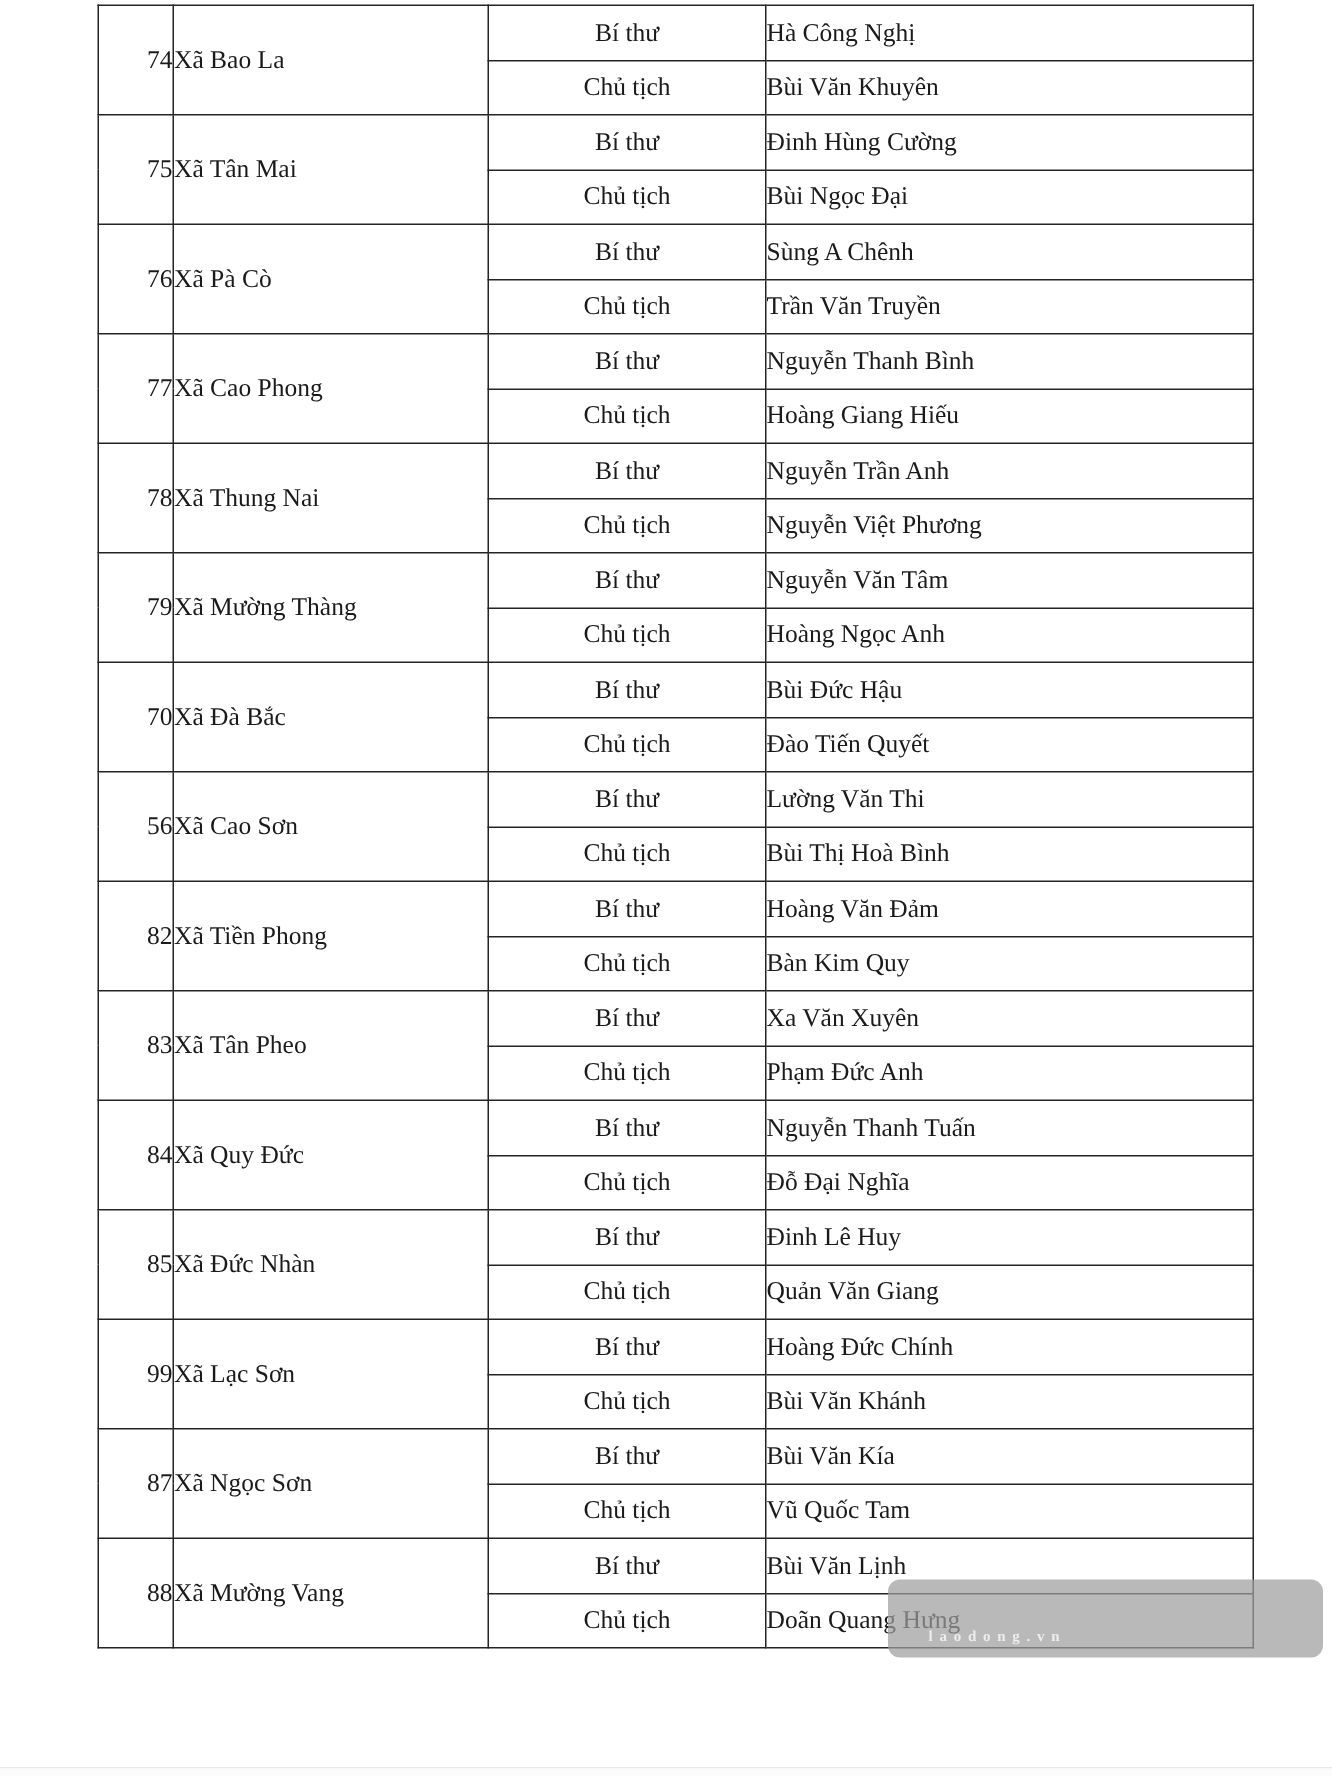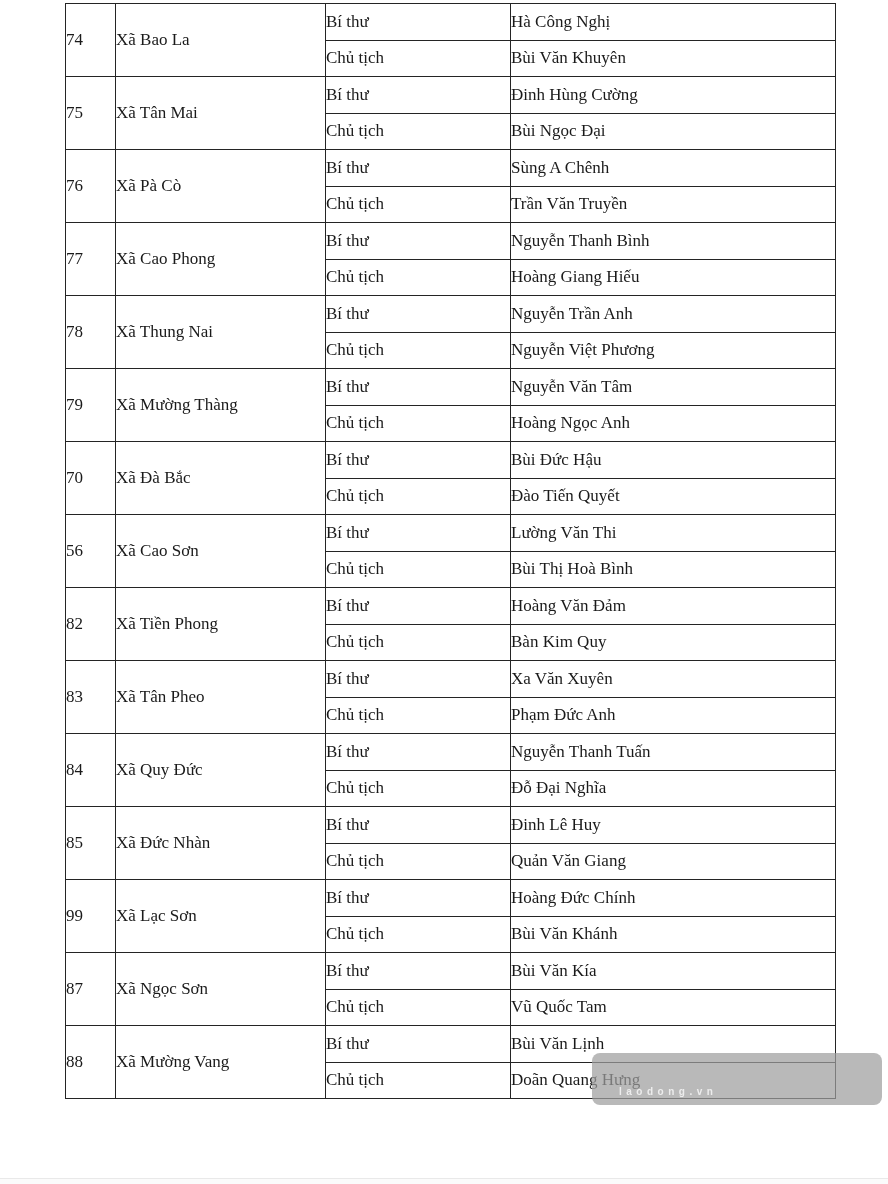--- a/index.html
+++ b/index.html
@@ -26,23 +26,23 @@
     color: #1a1a1a;
   }
   table.roster td {
     border: 1.6px solid #242424;
     vertical-align: middle;
     padding: 0;
     overflow: hidden;
     white-space: nowrap;
   }
   table.roster tr { height: 36.5px; }
-  td.c-no      { text-align: left; }
+  td.c-no      { text-align: right; }
   td.c-commune { padding-left: 13px; margin-left: 33px; }
-  td.c-pos     { padding-left: 12px; }
+  td.c-pos     { padding-left: 12px; text-align: center; }
   td.c-name    { padding-left: 8px; }
 
   
   .watermark {
     position: absolute;
     left: 592px; top: 1053px;
     width: 290px; height: 52px;
     background: rgba(158,158,158,0.72);
     border-radius: 8px;
     z-index: 5;
@@ -55,21 +55,21 @@
     font-size: 27px;
     line-height: 34px;
     letter-spacing: -1px;
     color: rgba(255,255,255,0.93);
     white-space: nowrap;
   }
   .wm-star { font-size: 25px; letter-spacing: 0; }
   .wm-site {
     position: absolute;
     left: 27px; top: 33px;
-    font-family: Liberation Sans, sans-serif;
+    font-family: Liberation Serif, serif;
     font-weight: bold;
     font-size: 10px;
     letter-spacing: 4.5px;
     color: rgba(255,255,255,0.75);
     white-space: nowrap;
     text-align: right;
   }
 
   
   .bottom-line {

